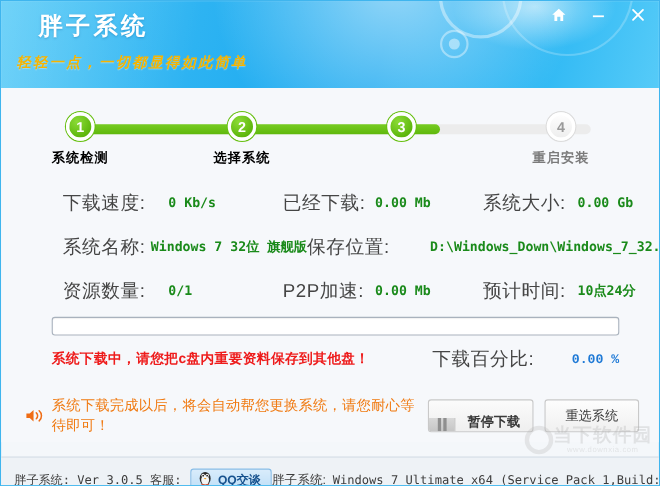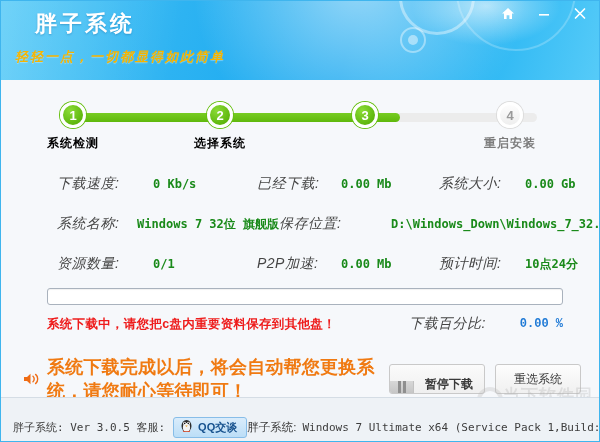--- a/index.html
+++ b/index.html
@@ -127,22 +127,22 @@
 
   
   .rows { margin: 10px 0 0 0; }
   .row {
     display:flex; align-items:center;
     height:40px;
     padding-left:56px; padding-right:18px;
   }
   .cell { display:flex; align-items:center; }
   .lbl {
-    font-size:14px; color:#454545;
-    letter-spacing:0.5px; white-space:nowrap;font-style:italic;
+    font-size:17px; color:#454545;
+    letter-spacing:0.5px; white-space:nowrap;
   }
   .val {
     font-size:12px; color:#1a8a1a; font-weight:bold;
     font-family:"DejaVu Sans Mono","Liberation Mono",monospace;
     white-space:nowrap;
   }
 
   .r1 .c1 { width:200px; }
   .r1 .c1 .lbl { width:96px; }
   .r1 .c2 { width:182px; }
@@ -192,21 +192,21 @@
     font-family:Liberation Mono, monospace;
   }
 
   
   .note-row {
     display:flex; align-items:center;
     margin: 22px 18px 0 22px;
   }
   .speaker { margin-right:7px; display:flex; align-items:center; }
   .note {
-    font-size:18px; font-weight:bold; color:#f07a12;
+    font-size:13px; font-weight:normal; color:#f07a12;
     letter-spacing:0.2px;
   }
   .btns { margin-left:auto; display:flex; align-items:center; gap:10px; }
   .btn-pause {
     display:flex; align-items:flex-end;
     height:30px; border:1px solid #c9c9c9; border-radius:3px;
     background:linear-gradient(#fbfbfb,#efefef);
     cursor:pointer; overflow:hidden;
   }
   .btn-pause .ico {
@@ -245,21 +245,21 @@
     font-size:17px; font-weight:bold; color:#b0b0b0; letter-spacing:1px;
     line-height:1;
   }
   .watermark .wm-sub {
     font-size:7px; color:#b8b8b8; letter-spacing:0.5px;
     text-align:center; margin-top:2px;
   }
 
   
   .statusbar {
-    position:absolute; left:0; right:0; bottom:0; height:44px;
+    position:absolute; left:0; right:0; bottom:0; height:26px;
     background:#eef2f6;
     border-top:1px solid #d5dde5;
     display:flex; align-items:center;
     padding: 16px 10px 0 12px;
     z-index:4;
   }
   .sb-text {
     font-size:11.5px; color:#3c3c3c; white-space:nowrap;
   }
   .sb-mono {

